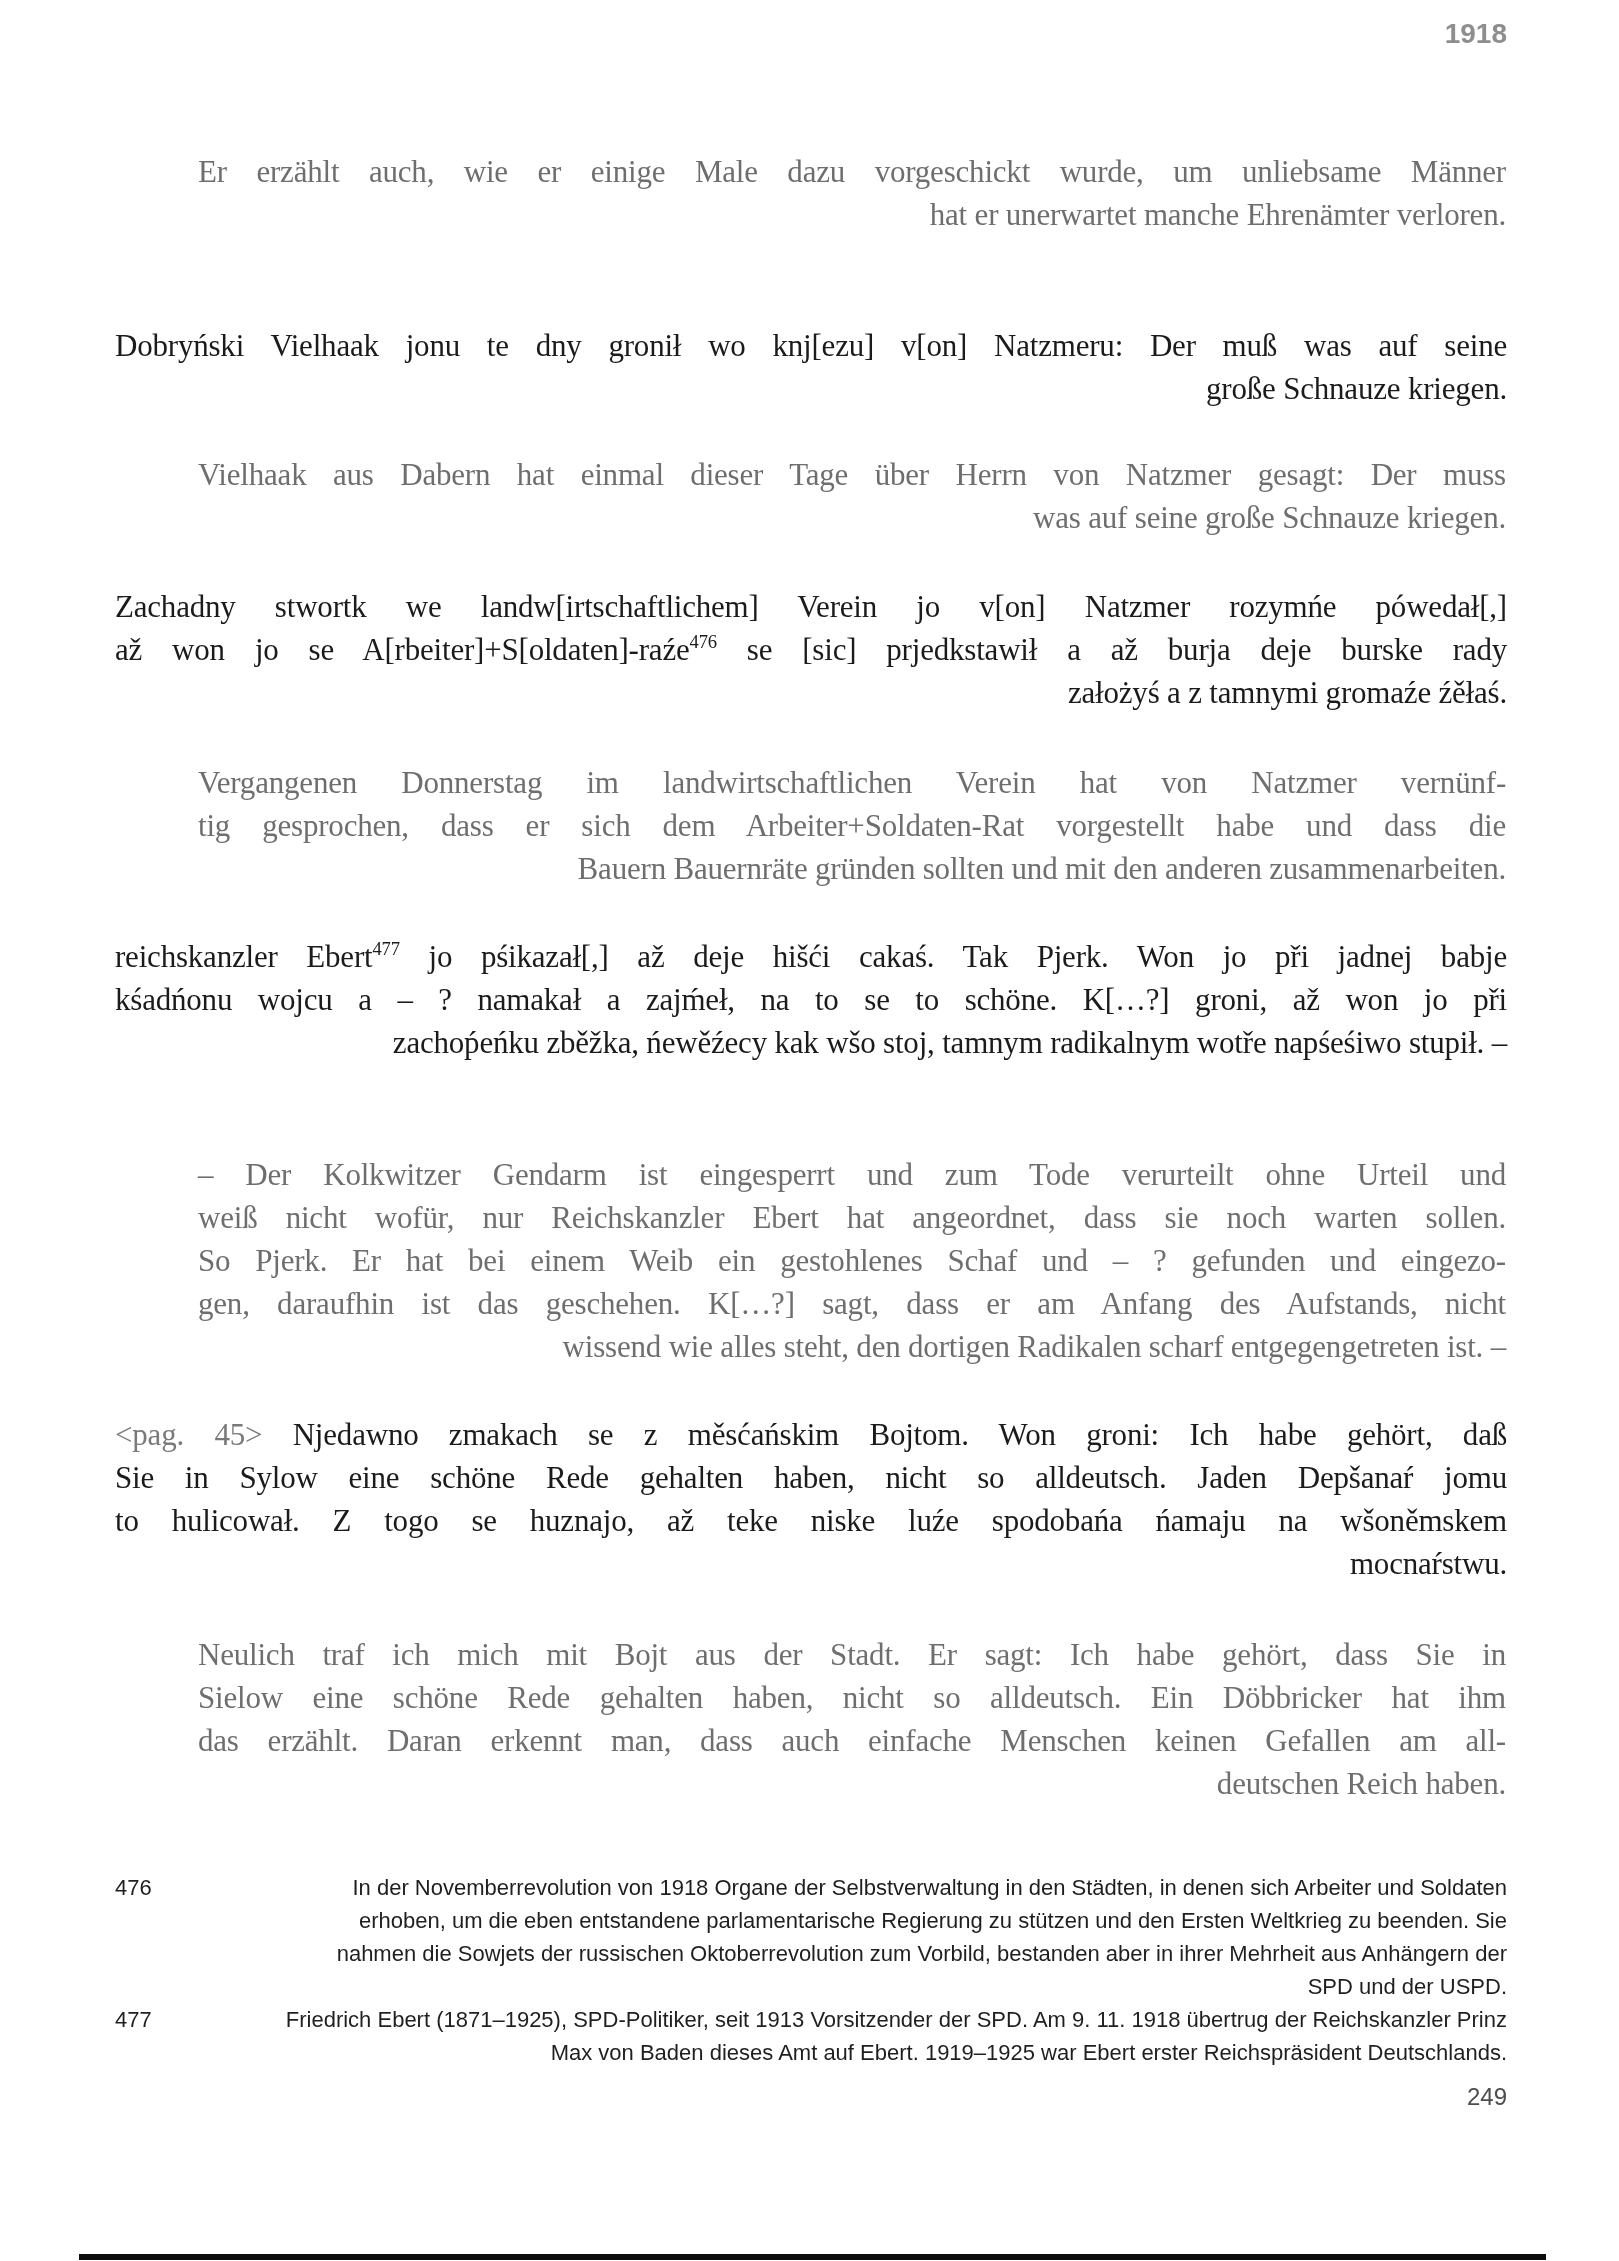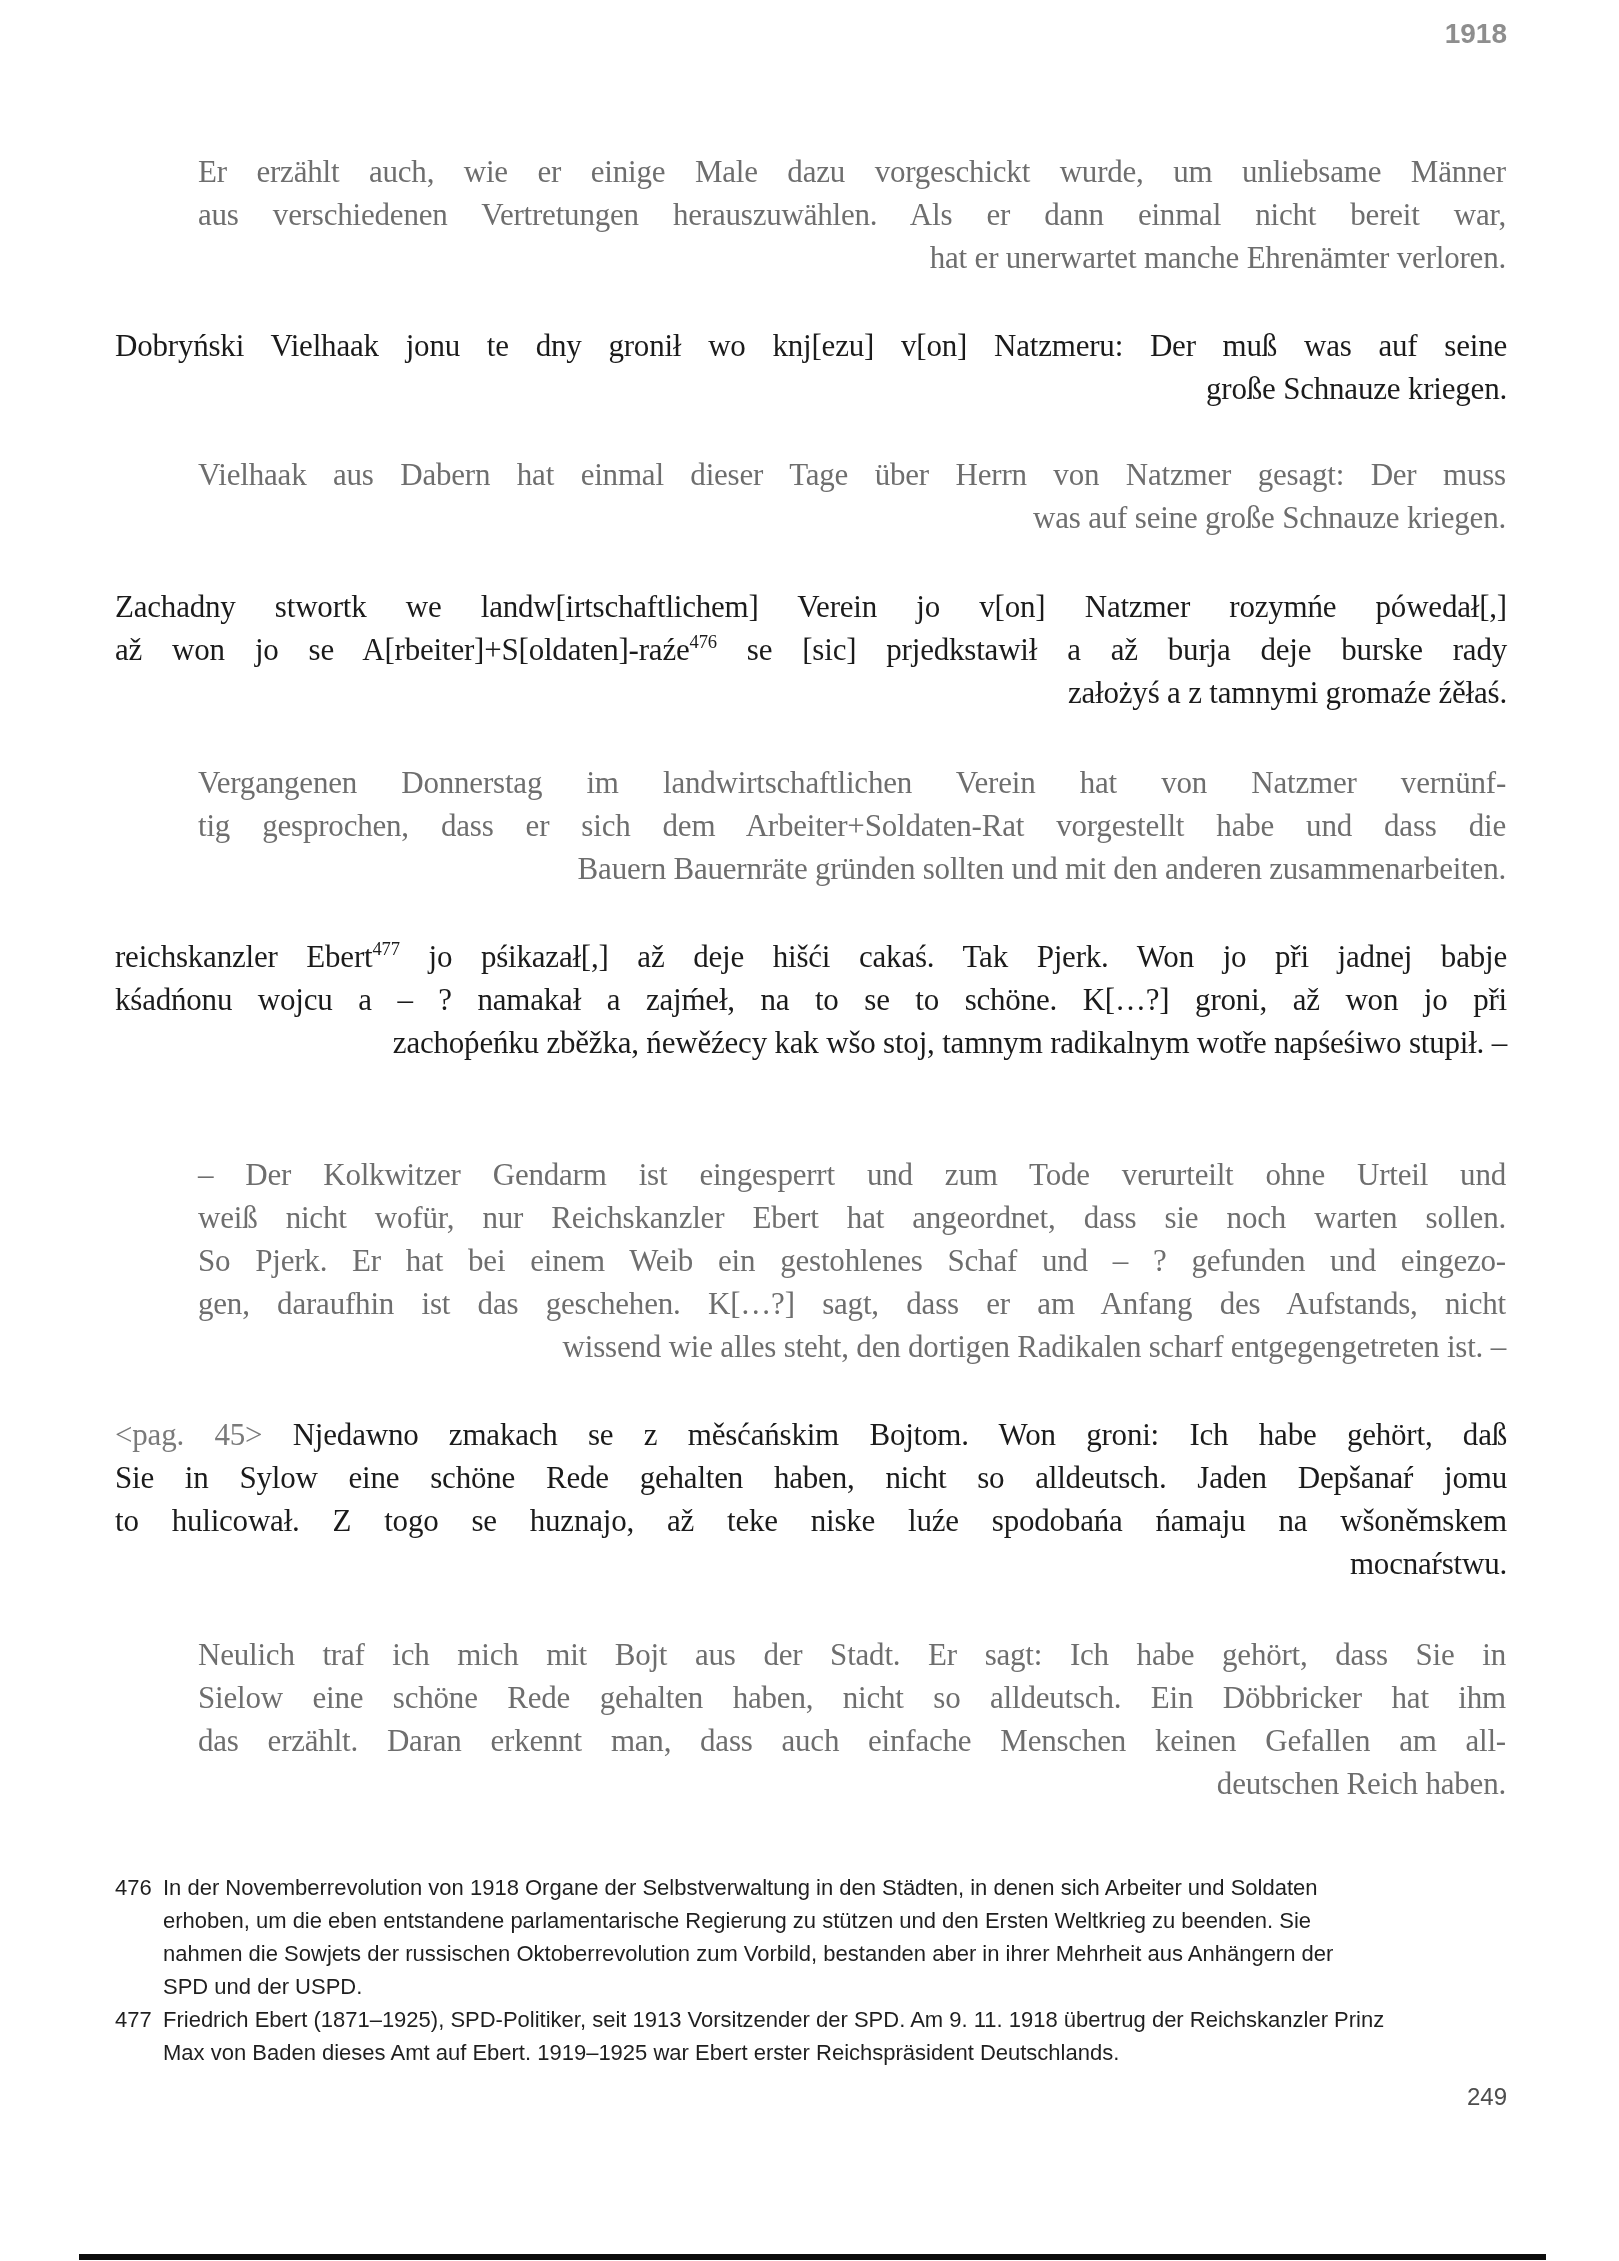--- a/index.html
+++ b/index.html
@@ -57,21 +57,21 @@
     font-family: "Liberation Sans", "DejaVu Sans", sans-serif;
     color: #1f1f1f;
   }
   .footnote { display: flex; }
   .fn-num {
     flex: none;
     width: 48px;
     font-size: 22px;
     line-height: 33px;
   }
-  .fn-text { flex: 1; }
+  .fn-text { flex: 1; text-align: right; }
   .fn-line {
     font-size: 22px;
     line-height: 33px;
     height: 33px;
     white-space: nowrap;
   }
   .page-number {
     position: absolute;
     top: 2083px;
     left: 115px;
@@ -92,21 +92,20 @@
 </style>
 </head>
 <body>
 
 <div class="page">
 
   <div class="header-year">1918</div>
 
   <div class="quote-block gray-text" style="top:150px">
     <div class="serif-line stretch">Er erzählt auch, wie er einige Male dazu vorgeschickt wurde, um unliebsame Männer</div>
-    <div class="serif-line stretch">aus verschiedenen Vertretungen herauszuwählen. Als er dann einmal nicht bereit war,</div>
     <div class="serif-line last">hat er unerwartet manche Ehrenämter verloren.</div>
   </div>
 
   <div class="block black-text" style="top:324px">
     <div class="serif-line stretch">Dobryński Vielhaak jonu te dny gronił wo knj[ezu] v[on] Natzmeru: Der muß was auf seine</div>
     <div class="serif-line last">große Schnauze kriegen.</div>
   </div>
 
   <div class="quote-block gray-text" style="top:453px">
     <div class="serif-line stretch">Vielhaak aus Dabern hat einmal dieser Tage über Herrn von Natzmer gesagt: Der muss</div>

